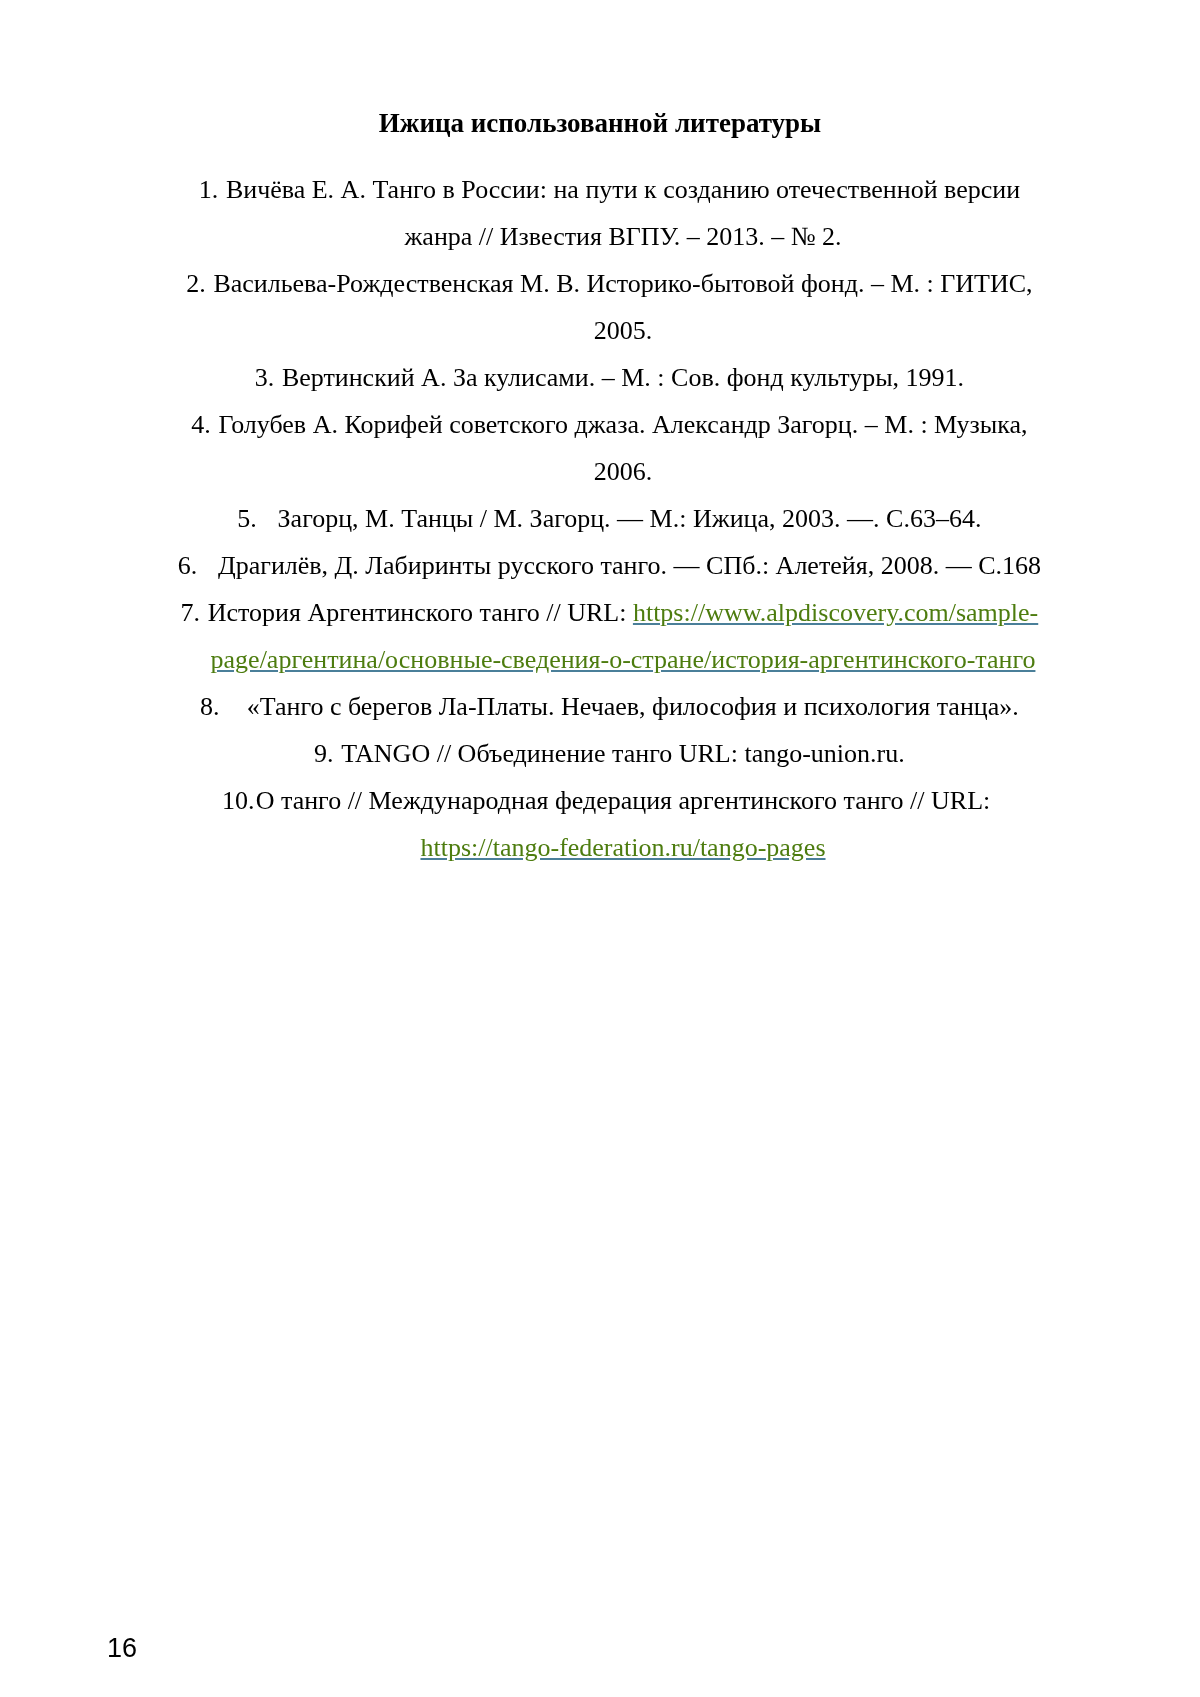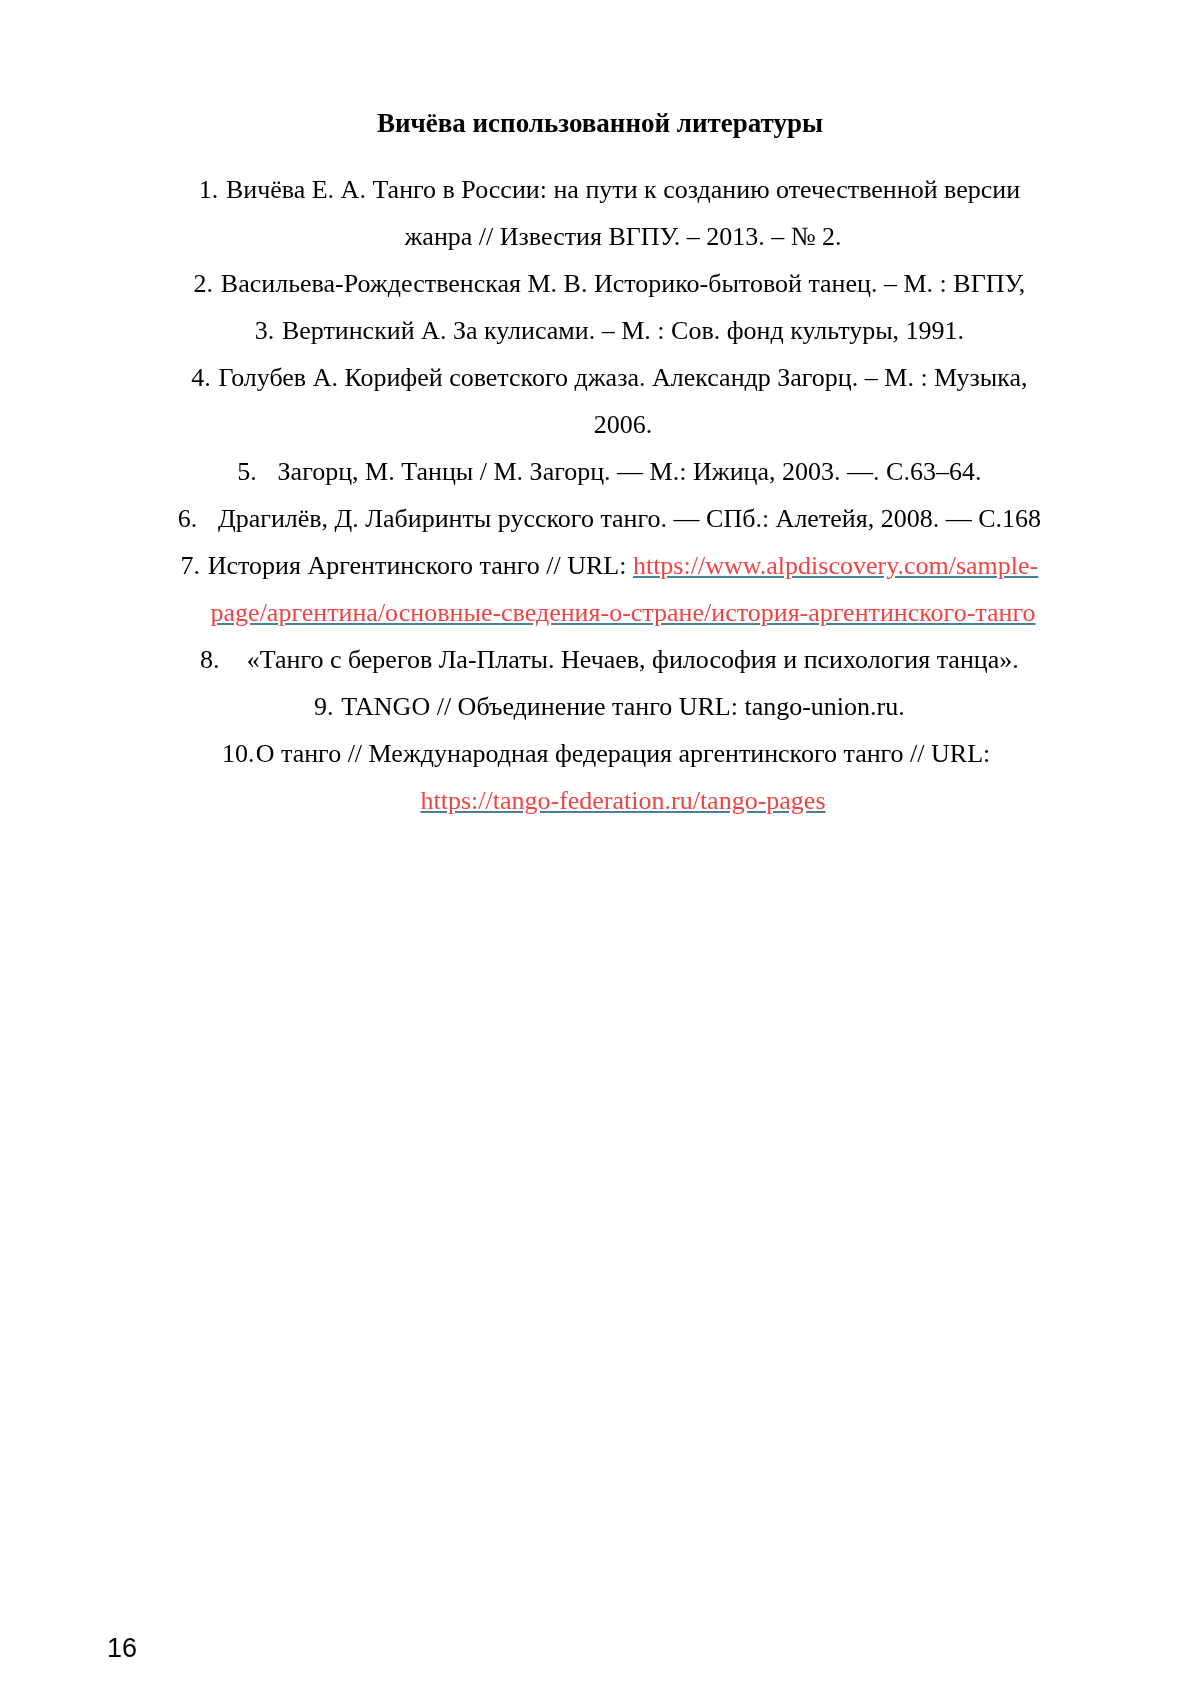--- a/index.html
+++ b/index.html
@@ -27,47 +27,48 @@
     text-align: center;
   }
   .line { white-space: pre-wrap; }
   .num {
     display: inline-block;
     min-width: 35px;
     white-space: pre;
   }
   .cont { padding-left: 35px; }
   .link {
-    color: #ef4444;
+    color: #4d7c0f;
     text-decoration: underline;
     text-decoration-color: #4a7f99;
     cursor: pointer;
   }
   .page-number {
     position: absolute;
     left: 107px;
     top: 1632px;
     font-family: "Liberation Sans", sans-serif;
     font-size: 27px;
     line-height: 32px;
   }
 </style>
 </head>
 <body>
 
 <div class="page">
-  <div class="title">Вичёва использованной литературы</div>
+  <div class="title">Ижица использованной литературы</div>
 
   <div class="ref-list">
       <div class="ref-item">
         <div class="line"><span class="num">1.</span><span class="txt">Вичёва Е. А. Танго в России: на пути к созданию отечественной версии</span></div>
         <div class="line cont"><span class="txt">жанра // Известия ВГПУ. – 2013. – № 2.</span></div>
       </div>
       <div class="ref-item">
-        <div class="line"><span class="num">2.</span><span class="txt">Васильева-Рождественская М. В. Историко-бытовой танец. – М. : ВГПУ,</span></div>
+        <div class="line"><span class="num">2.</span><span class="txt">Васильева-Рождественская М. В. Историко-бытовой фонд. – М. : ГИТИС,</span></div>
+        <div class="line cont"><span class="txt">2005.</span></div>
       </div>
       <div class="ref-item">
         <div class="line"><span class="num">3.</span><span class="txt">Вертинский А. За кулисами. – М. : Сов. фонд культуры, 1991.</span></div>
       </div>
       <div class="ref-item">
         <div class="line"><span class="num">4.</span><span class="txt">Голубев А. Корифей советского джаза. Александр Загорц. – М. : Музыка,</span></div>
         <div class="line cont"><span class="txt">2006.</span></div>
       </div>
       <div class="ref-item">
         <div class="line"><span class="num">5.</span><span class="txt">  Загорц, М. Танцы / М. Загорц. — М.: Ижица, 2003. —. С.63–64.</span></div>

